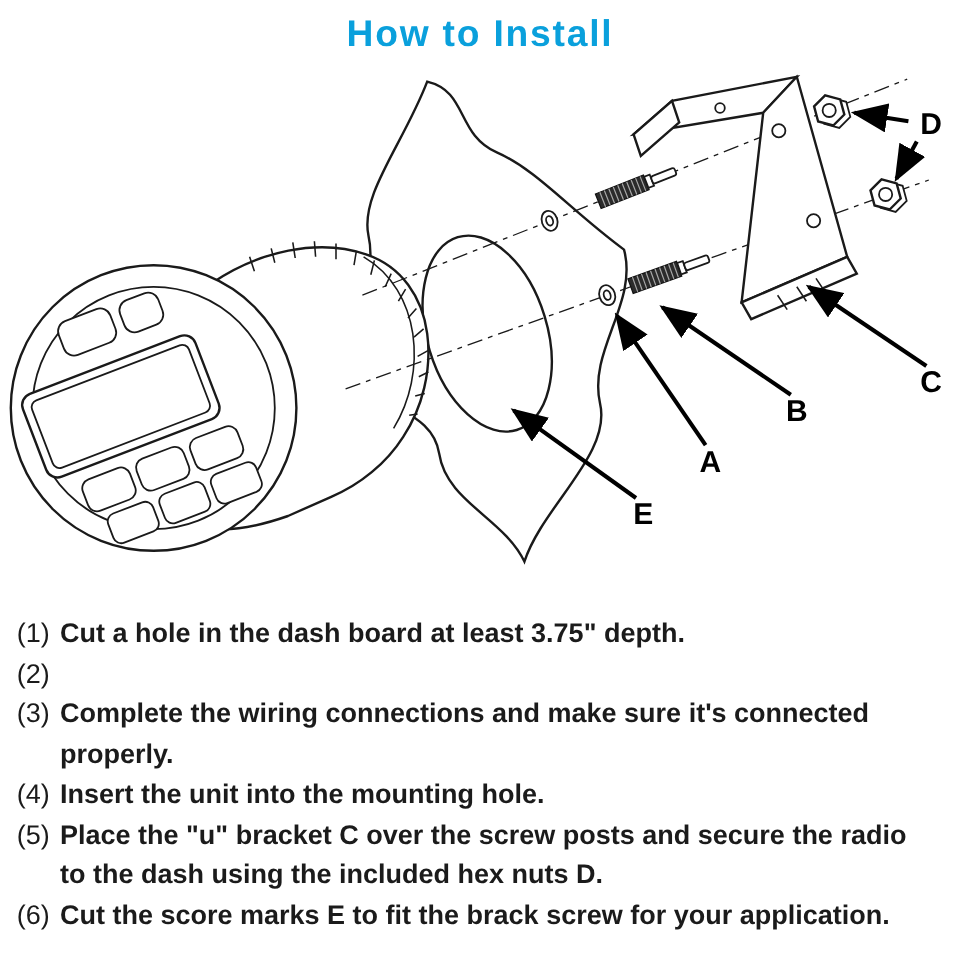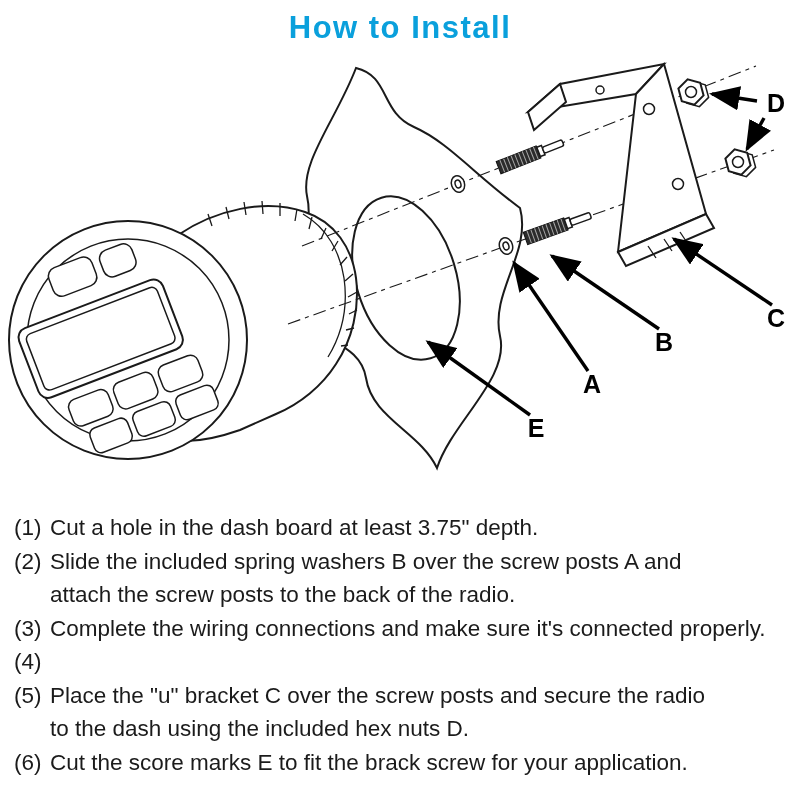--- a/index.html
+++ b/index.html
@@ -18,21 +18,21 @@
     font-weight:bold; font-size:25px; fill:#000;
   }
   .outline  { fill:#ffffff; stroke:#1a1a1a; stroke-width:2; }
   .outline2 { fill:#ffffff; stroke:#1a1a1a; stroke-width:1.5; }
   .thin     { fill:none;    stroke:#1a1a1a; stroke-width:1.3; }
   .dash     { fill:none; stroke:#1a1a1a; stroke-width:1.1; stroke-dasharray:13 5 4 5; }
   .arrow    { stroke:#000; stroke-width:3.4; marker-end:url(#ah); }
   .instructions { padding:6px 14px 0 14px; font-size:22.5px; color:#1b1b1b; }
   .item { display:flex; line-height:33.5px; }
   .item .num { width:36px; flex:none; }
-  .item .txt { white-space:pre-line; }
+  .item .txt { white-space:pre-line;font-weight:bold; }
 </style>
 </head>
 <body>
 
 <div class="page">
 
   <svg width="800" height="505" viewBox="0 0 800 505">
     <defs>
       <marker id="ah" viewBox="0 0 10 8" refX="9" refY="4" markerWidth="9" markerHeight="7.2" orient="auto">
         <path d="M0,0 L10,4 L0,8 Z" fill="#000"></path>
@@ -142,29 +142,28 @@
     <text class="lbl" x="536" y="437" text-anchor="middle">E</text>
   </svg>
 
   <div class="instructions">
     <div class="item">
       <span class="num">(1)</span>
       <span class="txt">Cut a hole in the dash board at least 3.75" depth.</span>
     </div>
     <div class="item">
       <span class="num">(2)</span>
-      <span class="txt">Slide the included spring washers B over the screw posts A and
-attach the screw posts to the back of the radio.</span>
     </div>
     <div class="item">
       <span class="num">(3)</span>
       <span class="txt">Complete the wiring connections and make sure it's connected properly.</span>
     </div>
     <div class="item">
       <span class="num">(4)</span>
+      <span class="txt">Insert the unit into the mounting hole.</span>
     </div>
     <div class="item">
       <span class="num">(5)</span>
       <span class="txt">Place the "u" bracket C over the screw posts and secure the radio
 to the dash using the included hex nuts D.</span>
     </div>
     <div class="item">
       <span class="num">(6)</span>
       <span class="txt">Cut the score marks E to fit the brack screw for your application.</span>
     </div>

